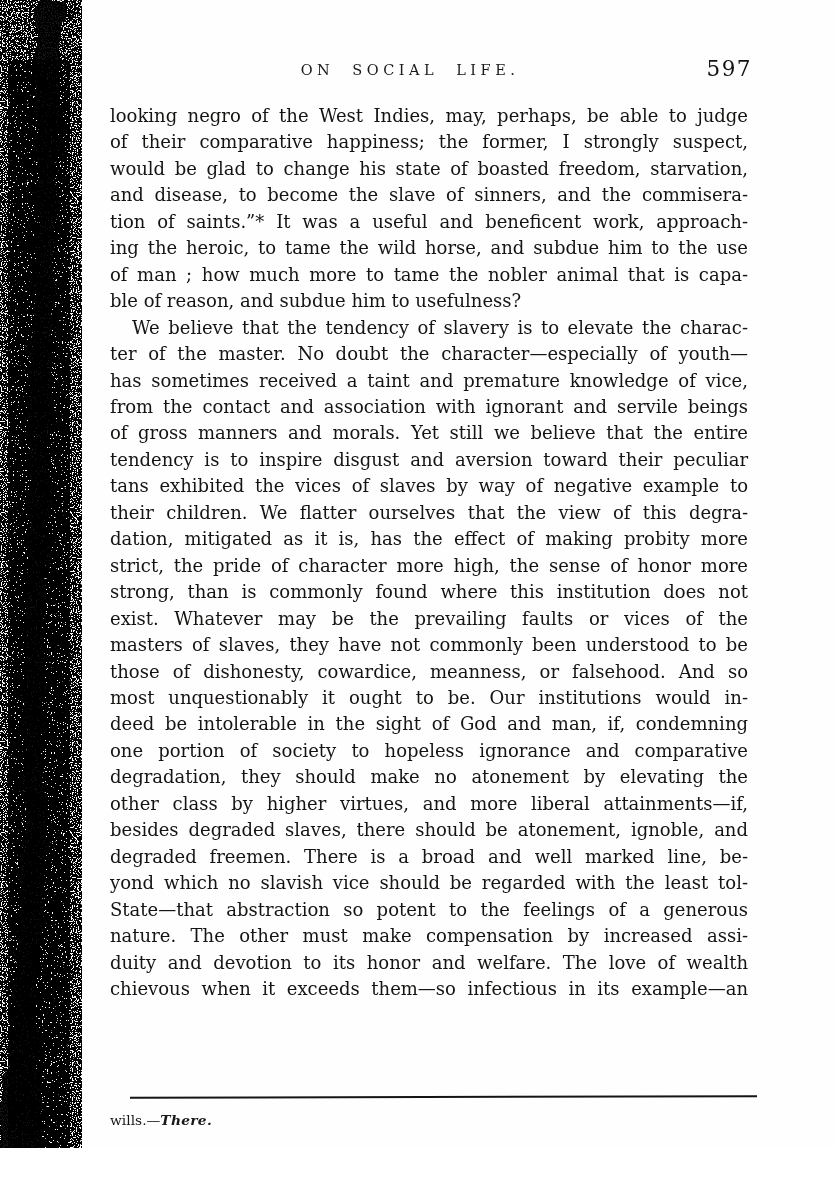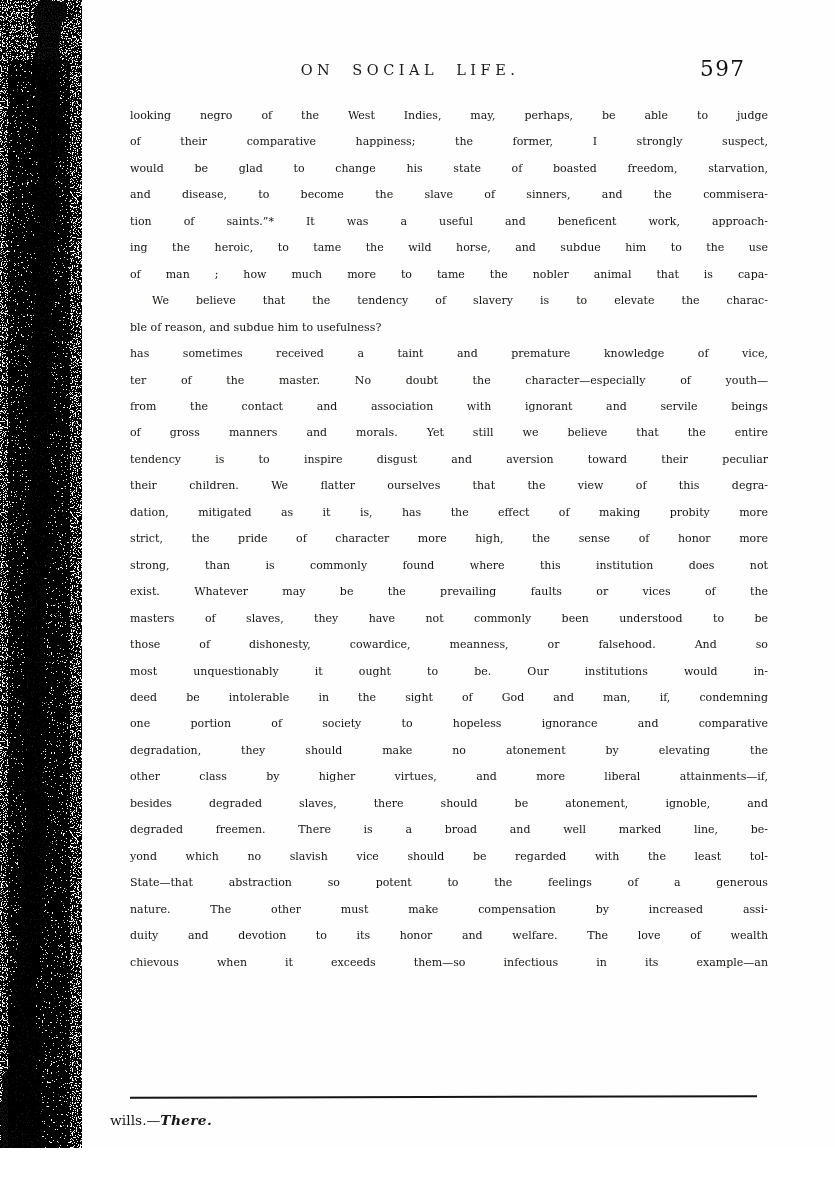--- a/index.html
+++ b/index.html
@@ -8,25 +8,25 @@
     background:#fefefe;color:#161412;
     font-family:"DejaVu Serif","Liberation Serif",serif;
   }
   .running-title{
     position:absolute;top:62px;left:110px;width:600px;
     text-align:center;font-size:14.5px;letter-spacing:4.5px;word-spacing:9px;
     color:#1b1917;
   }
   .page-number{
     position:absolute;top:56px;left:700px;width:52px;
-    font-size:21.5px;letter-spacing:1.5px;text-align:left;color:#141210;
+    font-size:21.5px;letter-spacing:1.5px;text-align:right;color:#141210;
   }
   .textblock{
     position:absolute;top:103px;left:110px;width:638px;
-    font-size:11px;line-height:26.45px;margin-left:20px;
+    font-size:18px;line-height:26.45px;
   }
   .bline{text-align:justify;text-align-last:justify;white-space:normal;}
   .bline.end{text-align-last:left;}
   .bline.indent{text-indent:22px;}
   .fn-rule{
     position:absolute;top:1096px;left:130px;width:627px;height:2.4px;
     background:#171513;transform:rotate(-0.14deg);
   }
   .footnote-text{
     position:absolute;top:1108px;left:110px;width:640px;
@@ -78,27 +78,28 @@
   <div class="page-number">597</div>
 
   <div class="textblock">
       <div class="bline">looking negro of the West Indies, may, perhaps, be able to judge</div>
       <div class="bline">of their comparative happiness; the former, I strongly suspect,</div>
       <div class="bline">would be glad to change his state of boasted freedom, starvation,</div>
       <div class="bline">and disease, to become the slave of sinners, and the commisera-</div>
       <div class="bline">tion of saints.”*  It was a useful and beneficent work, approach-</div>
       <div class="bline">ing the heroic, to tame the wild horse, and subdue him to the use</div>
       <div class="bline">of man ; how much more to tame the nobler animal that is capa-</div>
+      <div class="bline end">ble of reason, and subdue him to usefulness?</div>
       <div class="bline indent">We believe that the tendency of slavery is to elevate the charac-</div>
-      <div class="bline end">ble of reason, and subdue him to usefulness?</div>
+      <div class="bline">ter of the master.  No doubt the character—especially of youth—</div>
       <div class="bline">has sometimes received a taint and premature knowledge of vice,</div>
-      <div class="bline">ter of the master.  No doubt the character—especially of youth—</div>
       <div class="bline">from the contact and association with ignorant and servile beings</div>
       <div class="bline">of gross manners and morals.  Yet still we believe that the entire</div>
       <div class="bline">tendency is to inspire disgust and aversion toward their peculiar</div>
+      <div class="bline">tans exhibited the vices of slaves by way of negative example to</div>
       <div class="bline">their children.  We flatter ourselves that the view of this degra-</div>
       <div class="bline">dation, mitigated as it is, has the effect of making probity more</div>
       <div class="bline">strict, the pride of character more high, the sense of honor more</div>
       <div class="bline">strong, than is commonly found where this institution does not</div>
       <div class="bline">exist.  Whatever may be the prevailing faults or vices of the</div>
       <div class="bline">masters of slaves, they have not commonly been understood to be</div>
       <div class="bline">those of dishonesty, cowardice, meanness, or falsehood.  And so</div>
       <div class="bline">most unquestionably it ought to be.  Our institutions would in-</div>
       <div class="bline">deed be intolerable in the sight of God and man, if, condemning</div>
       <div class="bline">one portion of society to hopeless ignorance and comparative</div>

